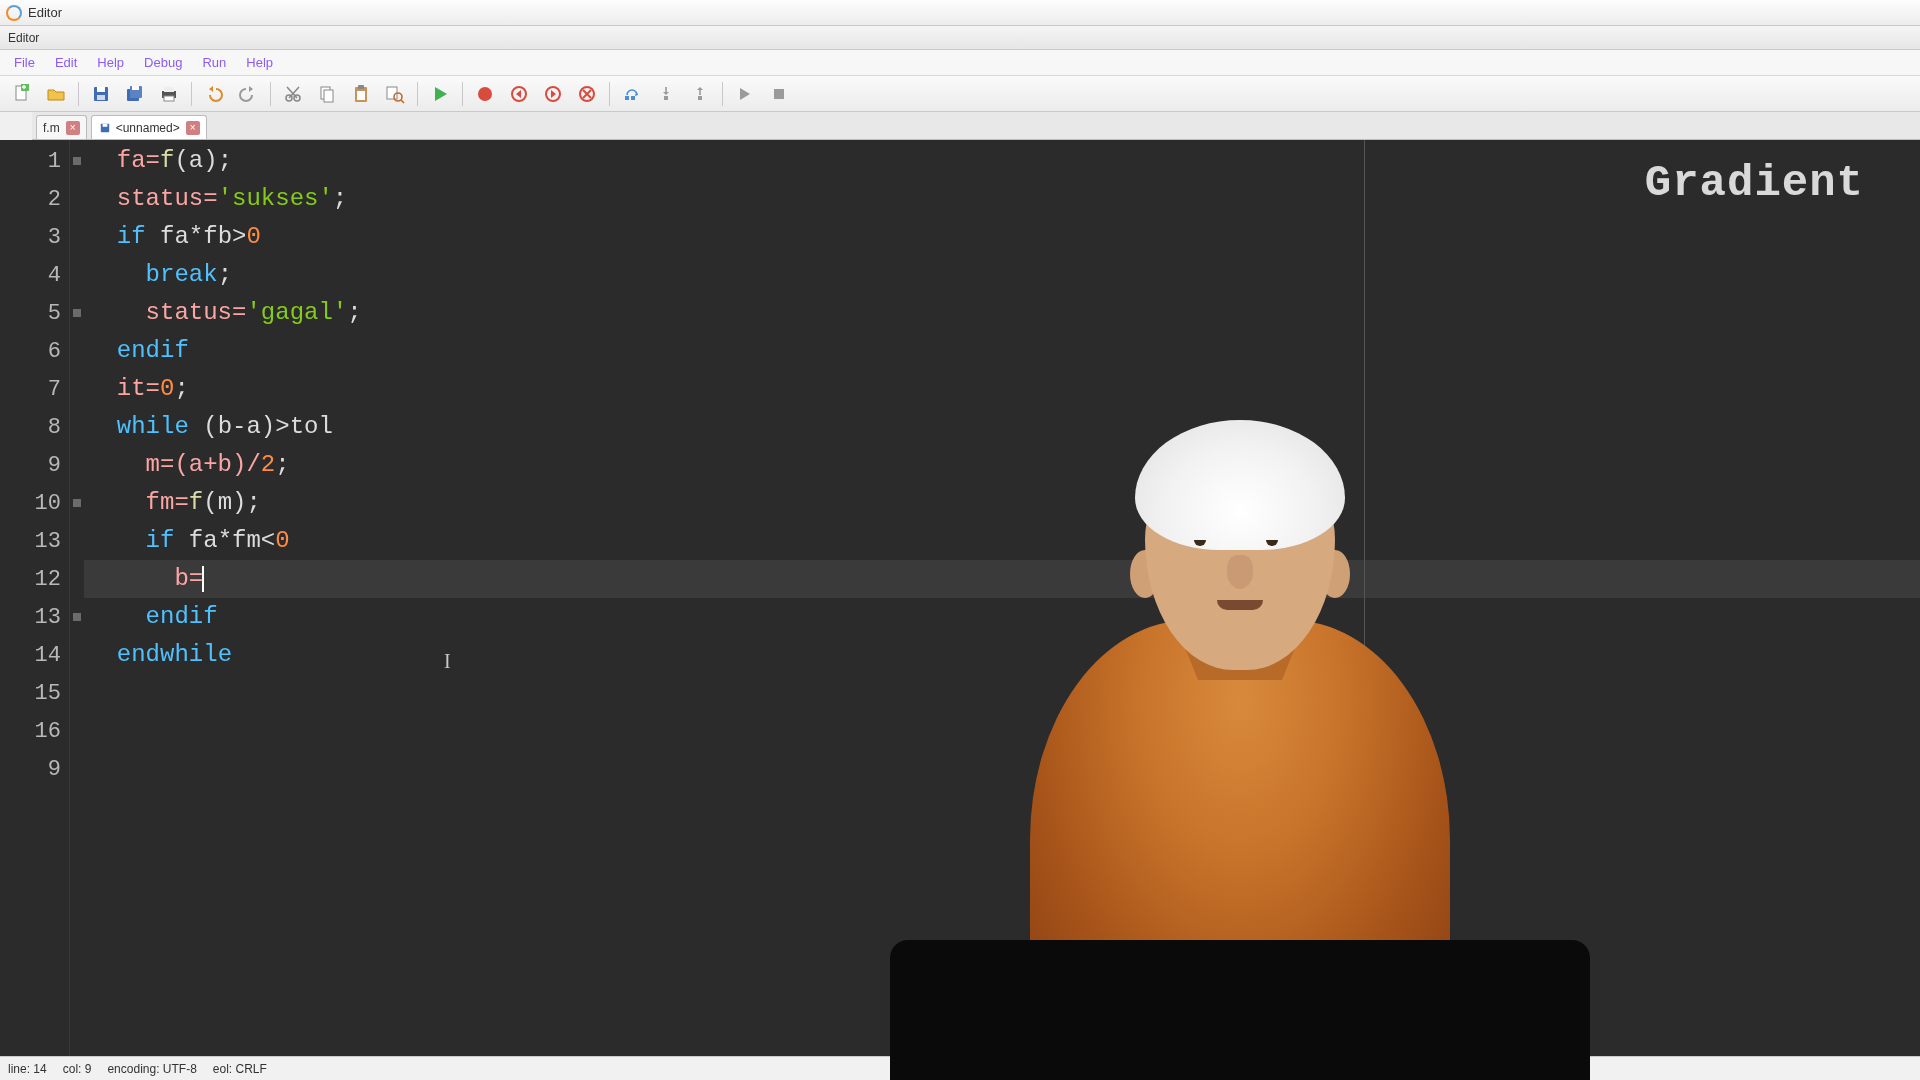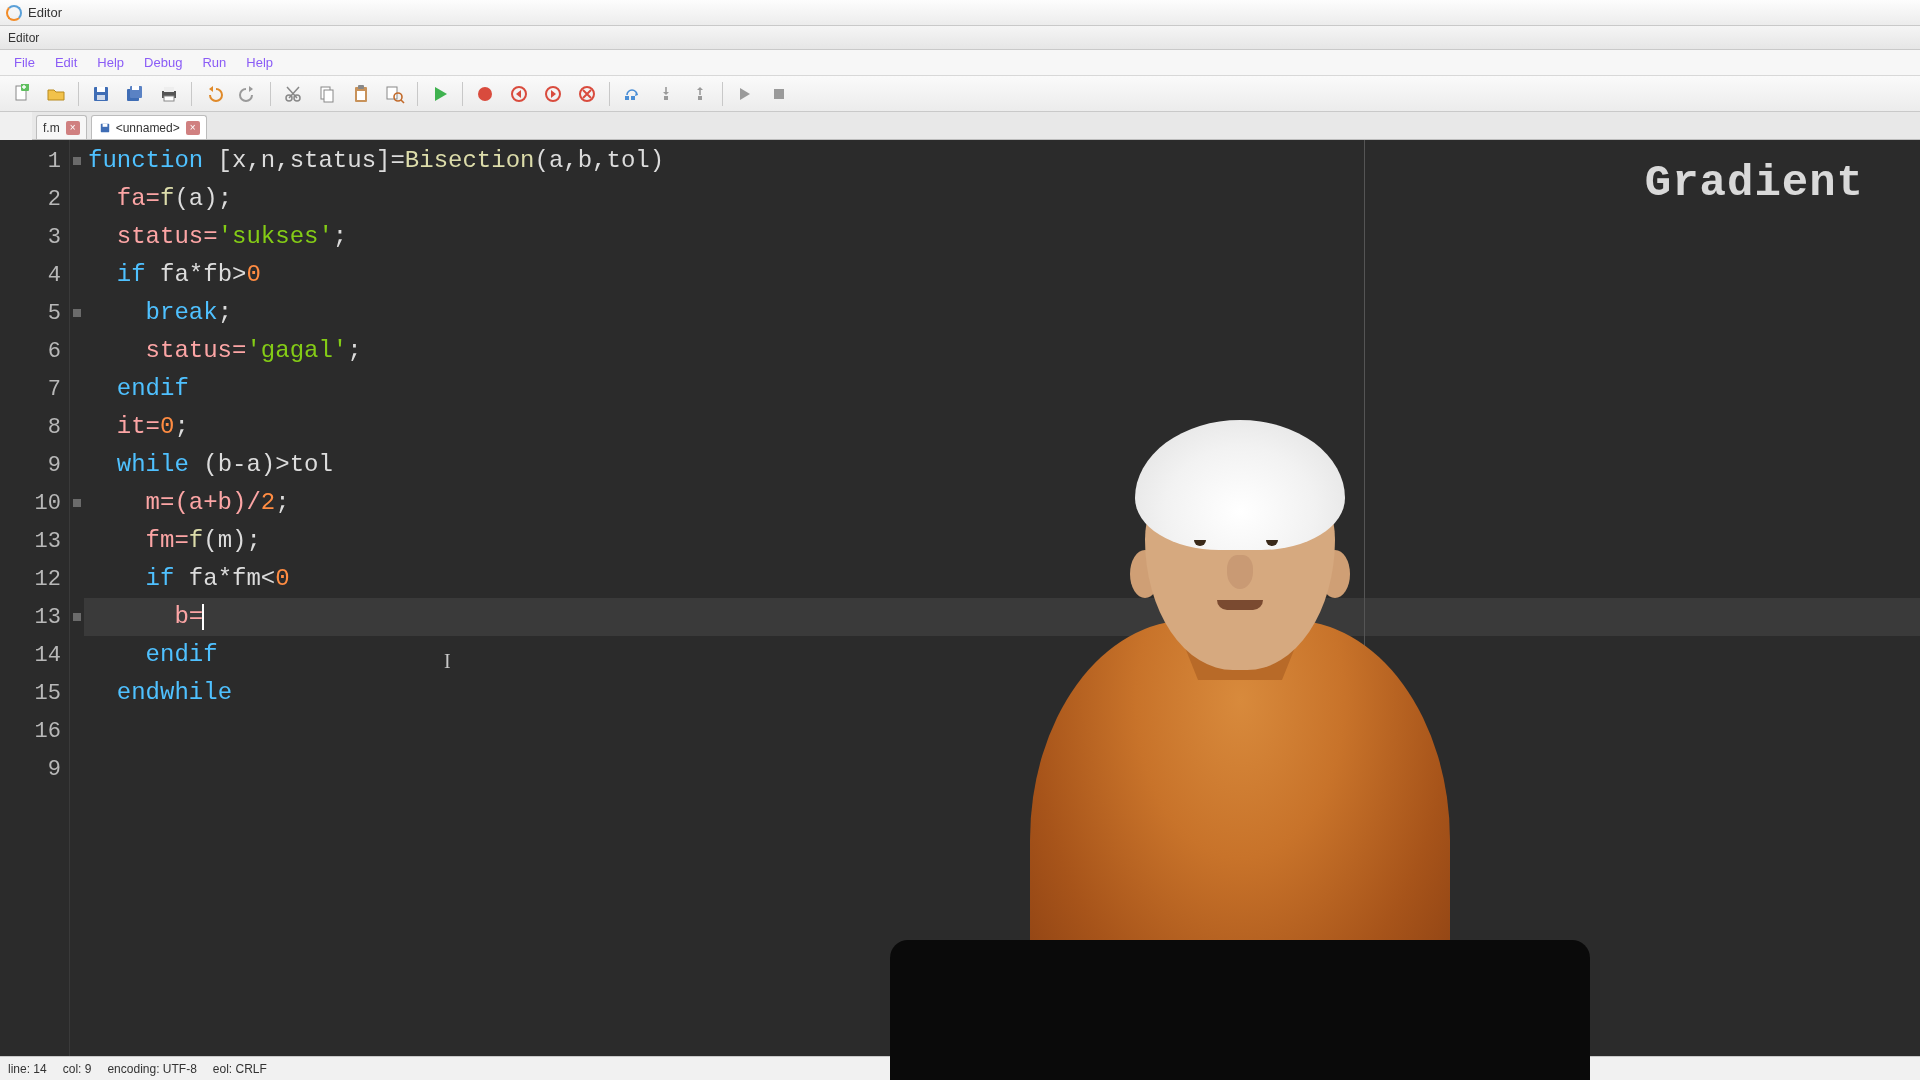--- a/index.html
+++ b/index.html
@@ -494,21 +494,20 @@
       <div class="fm"></div>
       <div class="fm mark"></div>
       <div class="fm"></div>
       <div class="fm"></div>
       <div class="fm"></div>
       <div class="fm"></div>
     </div>
   <div class="code" id="code">
     <div class="right-margin" style="left:1280px"></div>
     <div class="watermark">Gradient</div>
-  <div class="codeline"><span class="kw">function</span><span class="op"> [x,n,status]=</span><span class="fn">Bisection</span><span class="op">(a,b,tol)</span></div>
       <div class="codeline">  <span class="id">fa=</span><span class="fn">f</span><span class="op">(a);</span></div>
       <div class="codeline">  <span class="id">status=</span><span class="str">'sukses'</span><span class="op">;</span></div>
       <div class="codeline">  <span class="kw">if</span><span class="op"> fa*fb&gt;</span><span class="num">0</span></div>
       <div class="codeline">    <span class="kw">break</span><span class="op">;</span></div>
       <div class="codeline">    <span class="id">status=</span><span class="str">'gagal'</span><span class="op">;</span></div>
       <div class="codeline">  <span class="kw">endif</span></div>
       <div class="codeline">  <span class="id">it=</span><span class="num">0</span><span class="op">;</span></div>
       <div class="codeline">  <span class="kw">while</span><span class="op"> (b-a)&gt;tol</span></div>
       <div class="codeline">    <span class="id">m=(a+b)/</span><span class="num">2</span><span class="op">;</span></div>
       <div class="codeline">    <span class="id">fm=</span><span class="fn">f</span><span class="op">(m);</span></div>

